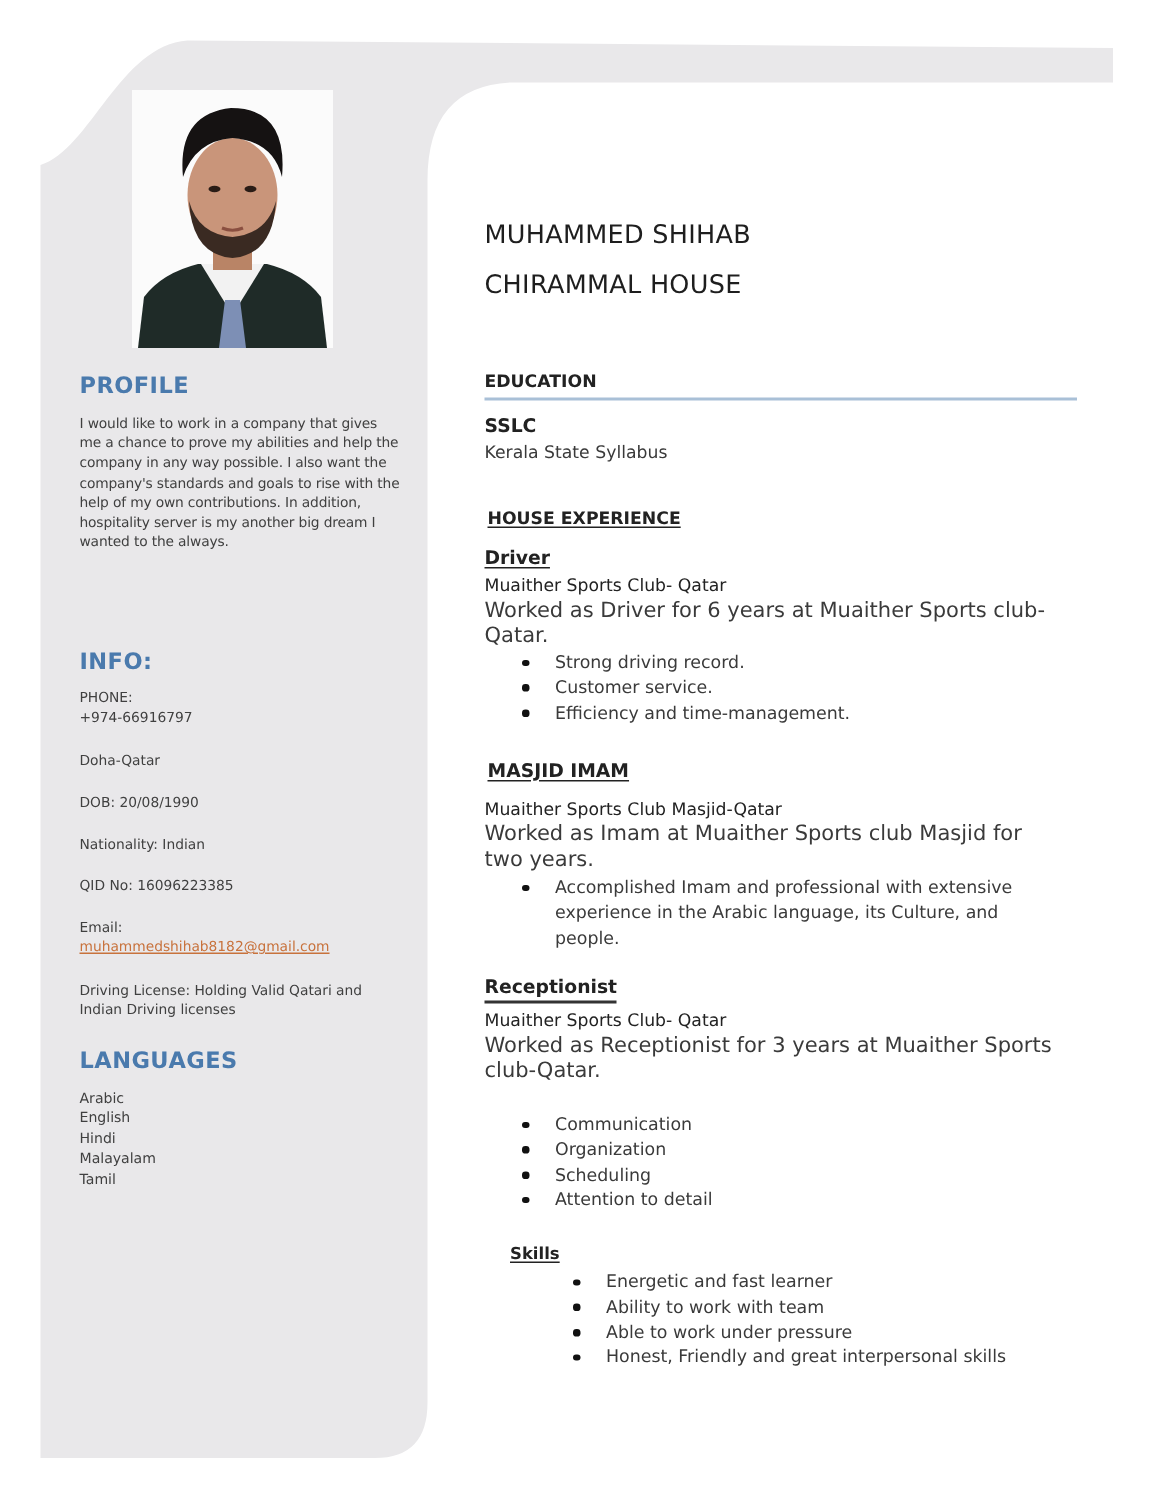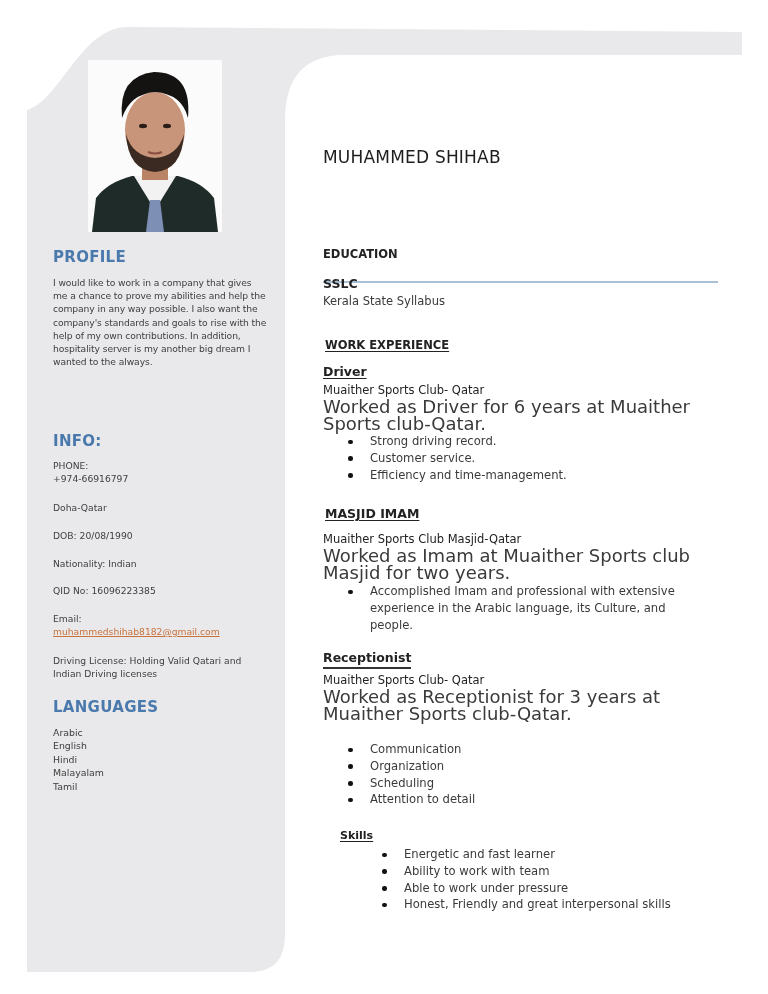--- a/index.html
+++ b/index.html
@@ -35,35 +35,35 @@
 
   
   .name {
     position: absolute; left: 323px; top: 141px; margin: 0;
     font-size: 17px; line-height: 33px; font-weight: normal; color: #1e1e1e;
     letter-spacing: 0.2px;
   }
   .edu-h {
     position: absolute; left: 323px; top: 247px; width: 395px;
     font-size: 11.5px; font-weight: bold; color: #222;
-    padding-bottom: 20px; border-bottom: 2px solid #a9c0d7;
+    padding-bottom: 4px; border-bottom: 2px solid #a9c0d7;
   }
   .degree { position: absolute; left: 323px; top: 276px; font-size: 12.5px; font-weight: bold; color: #222; }
   .board { position: absolute; left: 323px; top: 294px; font-size: 11.5px; color: #3a3a3a; }
 
   .sec-h {
     position: absolute; font-size: 11.5px; font-weight: bold; color: #222;
     text-decoration: underline; text-underline-offset: 2px;
   }
   .role {
     position: absolute; left: 323px; font-size: 12.5px; font-weight: bold; color: #222;
     text-decoration: underline; text-underline-offset: 2px;
   }
   .org { position: absolute; left: 323px; font-size: 11.5px; font-weight: normal; color: #222; }
-  .desc { position: absolute; left: 323px; width: 400px; font-size: 18px; line-height: 16.5px; color: #3a3a3a; }
+  .desc { position: absolute; left: 323px; width: 400px; font-size: 14px; line-height: 16.5px; color: #3a3a3a; }
   ul.bullets {
     position: absolute; margin: 0; padding: 0; list-style: none;
     font-size: 11.6px; line-height: 16.8px; color: #3a3a3a;
   }
   ul.bullets li { position: relative; padding-left: 24px; }
   ul.bullets li::before {
     content: ""; position: absolute; left: 2px; top: 6.5px; width: 4.5px; height: 4.5px;
     background: #111; border-radius: 50%;
   }
   .skills-h {
@@ -127,27 +127,28 @@
 <ul class="lang-list">
   <li>Arabic</li>
   <li>English</li>
   <li>Hindi</li>
   <li>Malayalam</li>
   <li>Tamil</li>
 </ul>
 
 <h1 class="name">
   <span>MUHAMMED SHIHAB</span><br>
+  <span>CHIRAMMAL HOUSE</span>
 </h1>
 
 <div class="edu-h">EDUCATION</div>
 <div class="degree">SSLC</div>
 <div class="board">Kerala State Syllabus</div>
 
-<div class="sec-h" style="left:325px; top:338px;">WORK EXPERIENCE</div>
+<div class="sec-h" style="left:325px; top:338px;">HOUSE EXPERIENCE</div>
 
 <div class="role" style="top:364px;">Driver</div>
 <div class="org" style="top:383px;">Muaither Sports Club- Qatar</div>
 <div class="desc" style="top:399px;">Worked as Driver for 6 years at Muaither Sports club-Qatar.</div>
 <ul class="bullets" style="left:346px; top:433px;">
   <li>Strong driving record.</li>
   <li>Customer service.</li>
   <li>Efficiency and time-management.</li>
 </ul>
 

